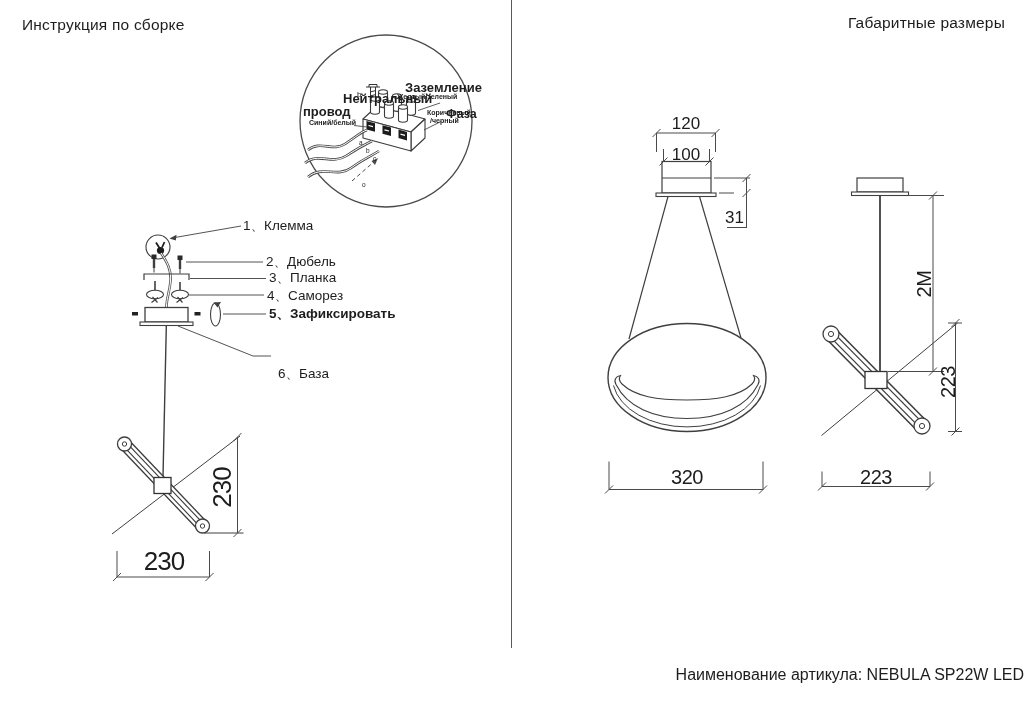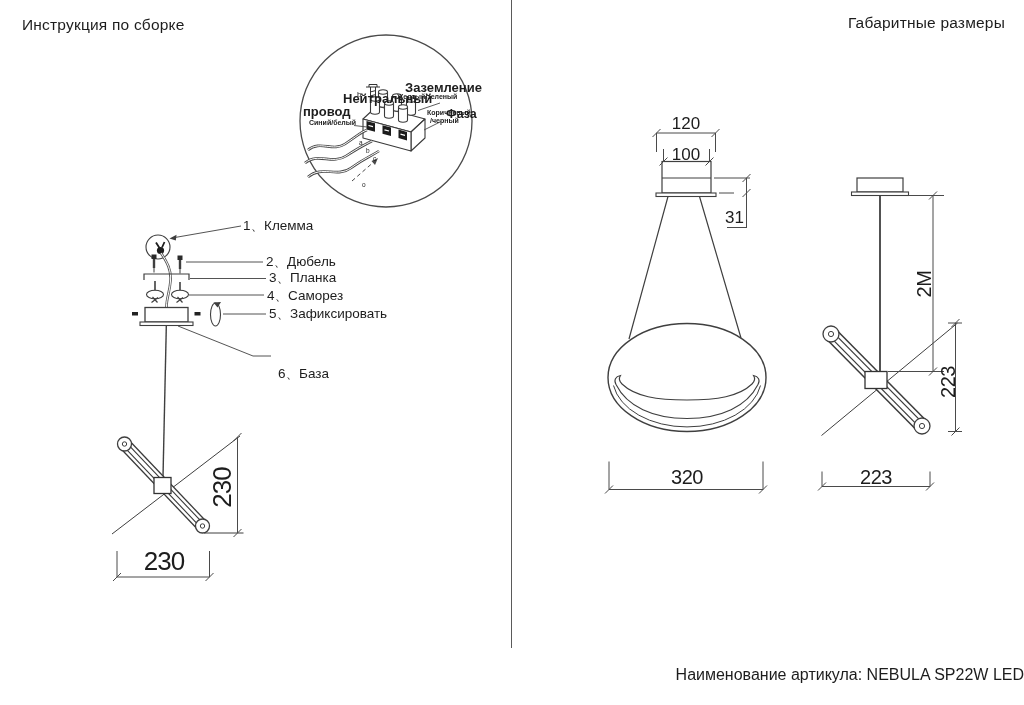--- a/index.html
+++ b/index.html
@@ -258,21 +258,21 @@
   <div class="t tiny" style="left:357px;top:90px;font-size:8px;">b</div>
   <div class="t tiny" style="left:359px;top:139px;">a</div>
   <div class="t tiny" style="left:366px;top:147px;">b</div>
   <div class="t tiny" style="left:373px;top:155px;">c</div>
   <div class="t tiny" style="left:362px;top:181px;">o</div>
 
   <div class="t part" style="left:243px;top:218px;"><span>1、</span><span>Клемма</span></div>
   <div class="t part" style="left:266px;top:254px;"><span>2、</span><span>Дюбель</span></div>
   <div class="t part" style="left:269px;top:270px;"><span>3、</span><span>Планка</span></div>
   <div class="t part" style="left:267px;top:288px;"><span>4、</span><span>Саморез</span></div>
-  <div class="t part" style="left:269px;top:306px;"><span>5、</span><span>Зафиксировать</span></div>
+  <div class="t part" style="left:269px;top:306px;font-weight:bold;"><span>5、</span><span>Зафиксировать</span></div>
   <div class="t part" style="left:278px;top:346px;margin-top:20px;"><span>6、</span><span>База</span></div>
 
   <div class="t dimL rot" style="left:172px;top:474px;width:100px;height:27px;line-height:27px;">230</div>
   <div class="t dimL" style="left:118px;top:547px;width:92px;">230</div>
 
   <div class="t dim" style="left:661px;top:114px;width:50px;">120</div>
   <div class="t dim" style="left:661px;top:145px;width:50px;">100</div>
   <div class="t dim" style="left:724px;top:208px;width:21px;">31</div>
   <div class="t dimM" style="left:647px;top:466px;width:80px;">320</div>
 

